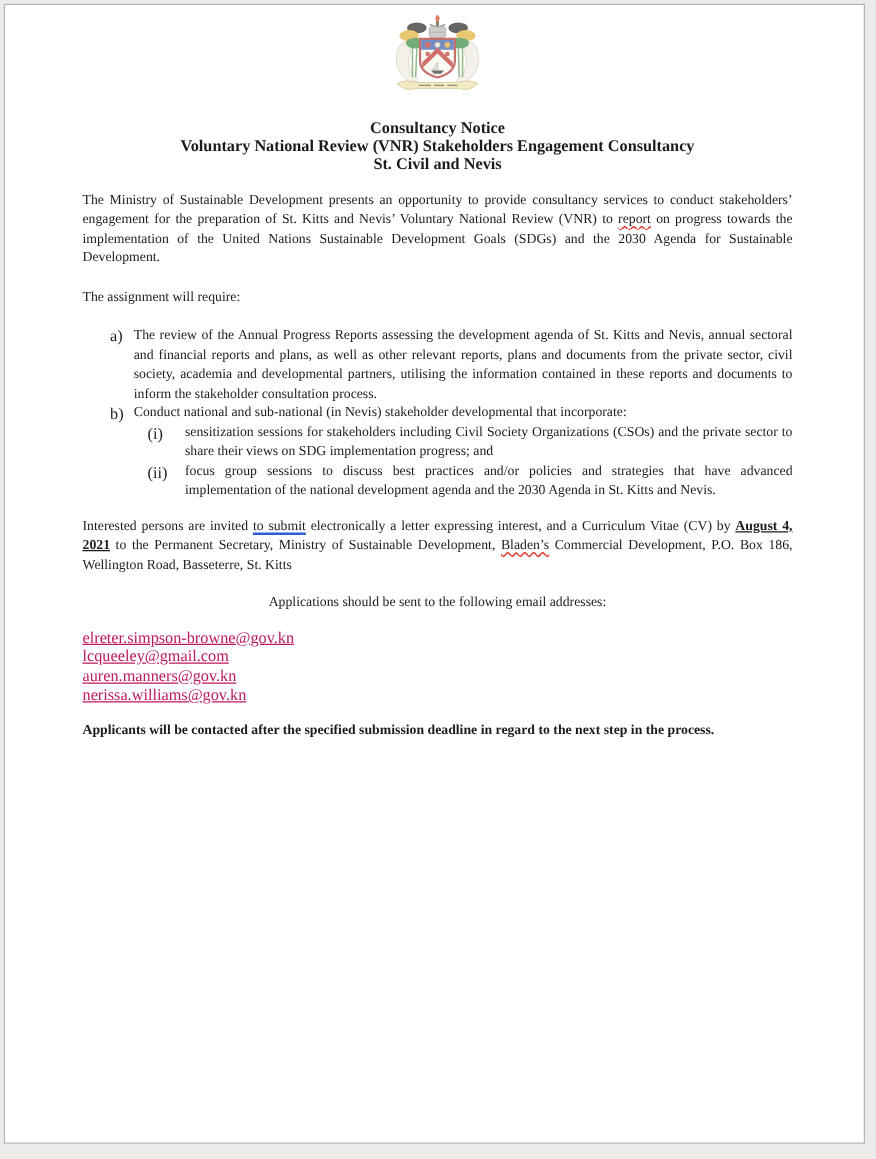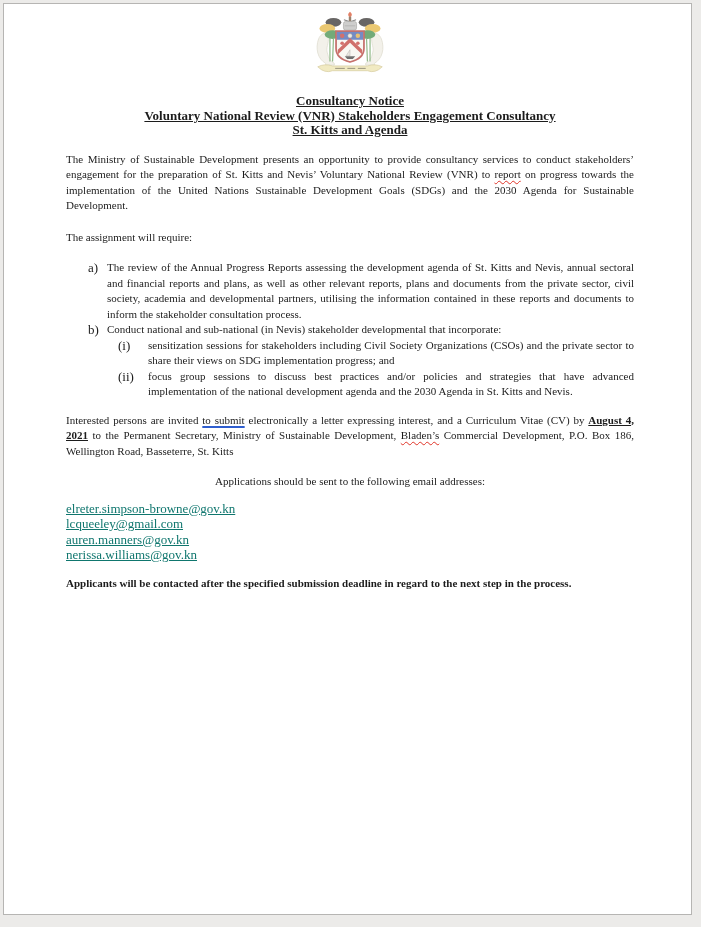--- a/index.html
+++ b/index.html
@@ -24,21 +24,21 @@
   .crest-wrap { text-align:center; padding-top:3px; }
   .crest-wrap svg { opacity:0.72; }
 
   .title-block {
     text-align:center;
     font-weight:bold;
     font-size:13px;
     line-height:14.5px;
     margin-top:11px;
   }
-  .title-line-inner { text-decoration:underline; }
+  .title-line-inner { }
 
   p, .li-body {
     margin:0;
     font-size:11px;
     line-height:15.5px;
     text-align:justify;
   }
   .p-intro       { margin-top:14px; }
   .p-assign      { margin-top:16px; text-align:left; }
   .list-block    { margin-top:15px; }
@@ -61,21 +61,21 @@
     text-underline-offset:2px;
   }
   .grammar-blue {
     text-decoration:underline solid #2f5ecf 2px;
     text-decoration-skip-ink:none;
     text-underline-offset:2px;
   }
   .deadline { font-weight:bold; text-decoration:underline; }
 
   .email-line a {
-    color:#0f766e;
+    color:#be185d;
     text-decoration:underline;
   }
 </style>
 </head>
 <body>
 
 <div class="page">
   <div class="content">
 
     <div class="crest-wrap">
@@ -119,21 +119,21 @@
 
           <path d="M13,64 Q21,60 30,63 L70,63 Q79,60 87,64 Q79,72 70,68.5 L30,68.5 Q21,72 13,64 Z" fill="#ece2ab" stroke="#c7b87c" stroke-width="0.8"></path>
           <path d="M33,65.8 L44,65.8 M47,65.8 L56,65.8 M59,65.8 L68,65.8" stroke="#6b6248" stroke-width="1.1" fill="none"></path>
         </g>
       </svg>
     </div>
 
     <div class="title-block">
       <div><span class="title-line-inner">Consultancy Notice</span></div>
       <div><span class="title-line-inner">Voluntary National Review (VNR) Stakeholders Engagement Consultancy</span></div>
-      <div><span class="title-line-inner">St. Kitts and Agenda</span></div>
+      <div><span class="title-line-inner">St. Civil and Nevis</span></div>
     </div>
 
     <p class="p-intro"><span>The Ministry of Sustainable Development presents an opportunity to provide consultancy services to conduct stakeholders’ engagement for the preparation of St. Kitts and Nevis’ Voluntary National Review (VNR) to </span><span class="squiggle-red">report</span><span> on progress towards the implementation of the United Nations Sustainable Development Goals (SDGs) and the 2030 Agenda for Sustainable Development.</span></p>
 
     <p class="p-assign">The assignment will require:</p>
 
     <div class="list-block">
       <div class="li li-l1">
         <span class="marker">a)</span>
         <div class="li-body">The review of the Annual Progress Reports assessing the development agenda of St. Kitts and Nevis, annual sectoral and financial reports and plans, as well as other relevant reports, plans and documents from the private sector, civil society, academia and developmental partners, utilising the information contained in these reports and documents to inform the stakeholder consultation process.</div>

